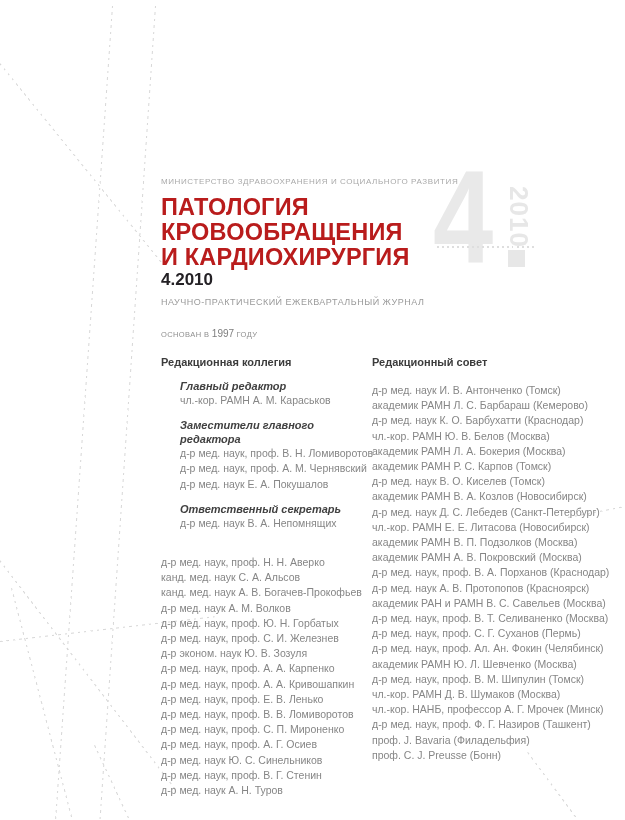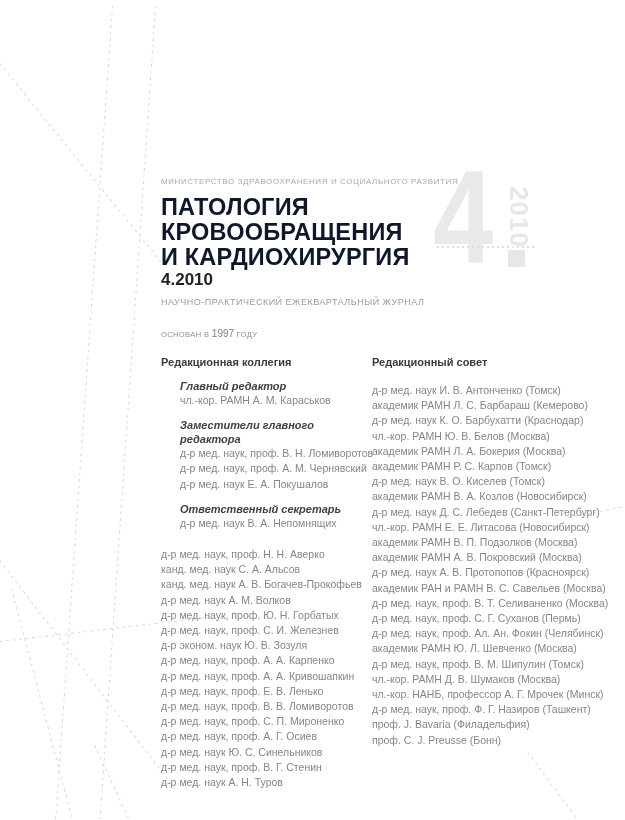--- a/index.html
+++ b/index.html
@@ -36,34 +36,34 @@
     font-size:26px;font-weight:700;letter-spacing:1px;color:#e7e7e7;
   }
   .side-square{
     position:absolute;left:508px;top:250px;width:17px;height:17px;background:#e7e7e7;
   }
   
   .masthead{position:absolute;left:161px;top:177px;width:300px;}
   .ministry{font-size:8px;letter-spacing:.6px;line-height:9px;color:#a9a9a9;}
   .journal-title{
     margin-top:9px;font-size:23.5px;line-height:25px;font-weight:700;
-    color:#0f172a;letter-spacing:.2px;
+    color:#b91c1c;letter-spacing:.2px;
   }
   .issue-number{margin-top:1px;font-size:17px;line-height:18px;font-weight:700;color:#242125;}
   .subtitle{margin-top:8px;font-size:9px;letter-spacing:.5px;line-height:10px;color:#9a9a9a;}
   .founded{margin-top:21px;font-size:7.5px;letter-spacing:.4px;color:#8e8e8e;}
   .founded .yr{font-size:10px;color:#7d7d7d;letter-spacing:0;}
   
   .col-left{position:absolute;left:161px;top:356px;width:208px;}
   .col-right{position:absolute;left:372px;top:356px;width:252px;}
   .section-heading{font-size:11px;line-height:13px;font-weight:700;color:#3c3c3c;}
   .role-group{margin-top:10px;margin-left:19px;}
   .role-title{font-size:11px;line-height:14px;font-weight:700;font-style:italic;color:#414141;}
   .name-line{font-size:10.5px;line-height:15.2px;color:#868686;white-space:nowrap;}
-  .members{margin-top:16px;}
+  .members{margin-top:24px;}
   .col-right .members{margin-top:14px;}
 </style>
 </head>
 <body>
 
 <div class="page">
 
   <div class="dline d1"></div>
   <div class="dline d2"></div>
   <div class="dline d3"></div>
@@ -149,20 +149,21 @@
         <div class="name-line">д-р мед. наук К. О. Барбухатти (Краснодар)</div>
         <div class="name-line">чл.-кор. РАМН Ю. В. Белов (Москва)</div>
         <div class="name-line">академик РАМН Л. А. Бокерия (Москва)</div>
         <div class="name-line">академик РАМН Р. С. Карпов (Томск)</div>
         <div class="name-line">д-р мед. наук В. О. Киселев (Томск)</div>
         <div class="name-line">академик РАМН В. А. Козлов (Новосибирск)</div>
         <div class="name-line">д-р мед. наук Д. С. Лебедев (Санкт-Петербург)</div>
         <div class="name-line">чл.-кор. РАМН Е. Е. Литасова (Новосибирск)</div>
         <div class="name-line">академик РАМН В. П. Подзолков (Москва)</div>
         <div class="name-line">академик РАМН А. В. Покровский (Москва)</div>
+        <div class="name-line">д-р мед. наук, проф. В. А. Порханов (Краснодар)</div>
         <div class="name-line">д-р мед. наук А. В. Протопопов (Красноярск)</div>
         <div class="name-line">академик РАН и РАМН В. С. Савельев (Москва)</div>
         <div class="name-line">д-р мед. наук, проф. В. Т. Селиваненко (Москва)</div>
         <div class="name-line">д-р мед. наук, проф. С. Г. Суханов (Пермь)</div>
         <div class="name-line">д-р мед. наук, проф. Ал. Ан. Фокин (Челябинск)</div>
         <div class="name-line">академик РАМН Ю. Л. Шевченко (Москва)</div>
         <div class="name-line">д-р мед. наук, проф. В. М. Шипулин (Томск)</div>
         <div class="name-line">чл.-кор. РАМН Д. В. Шумаков (Москва)</div>
         <div class="name-line">чл.-кор. НАНБ, профессор А. Г. Мрочек (Минск)</div>
         <div class="name-line">д-р мед. наук, проф. Ф. Г. Назиров (Ташкент)</div>

